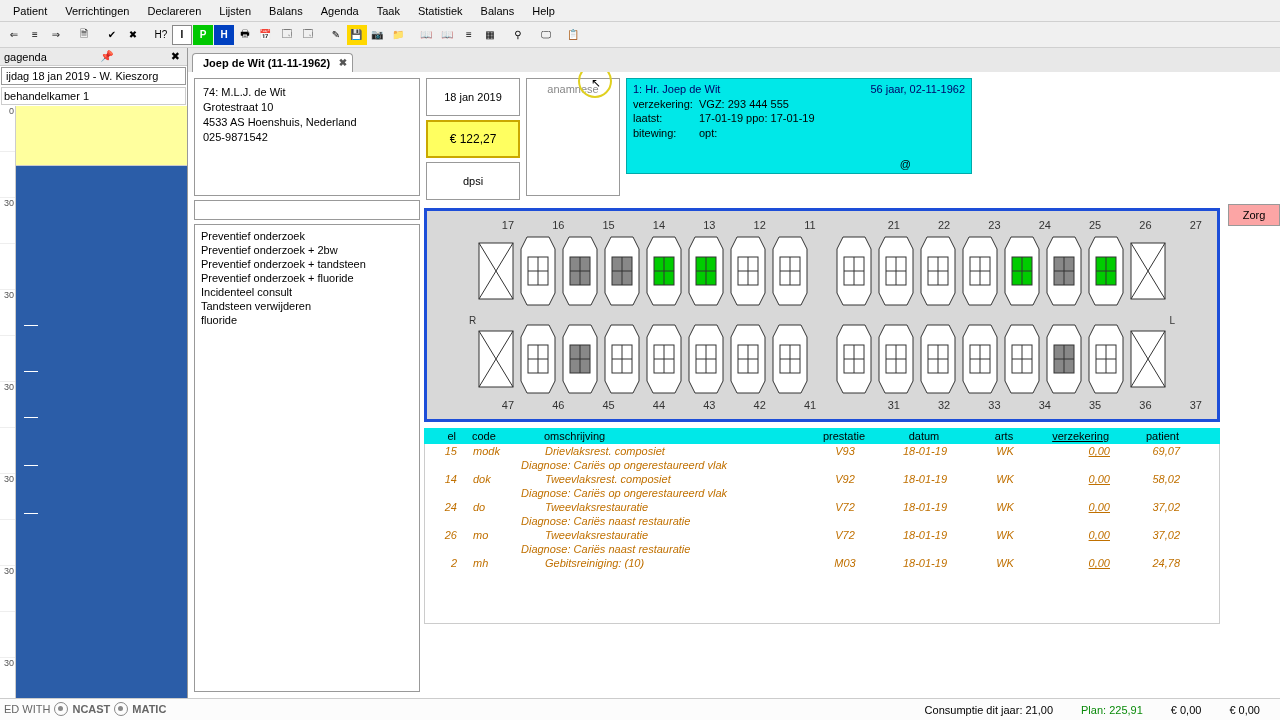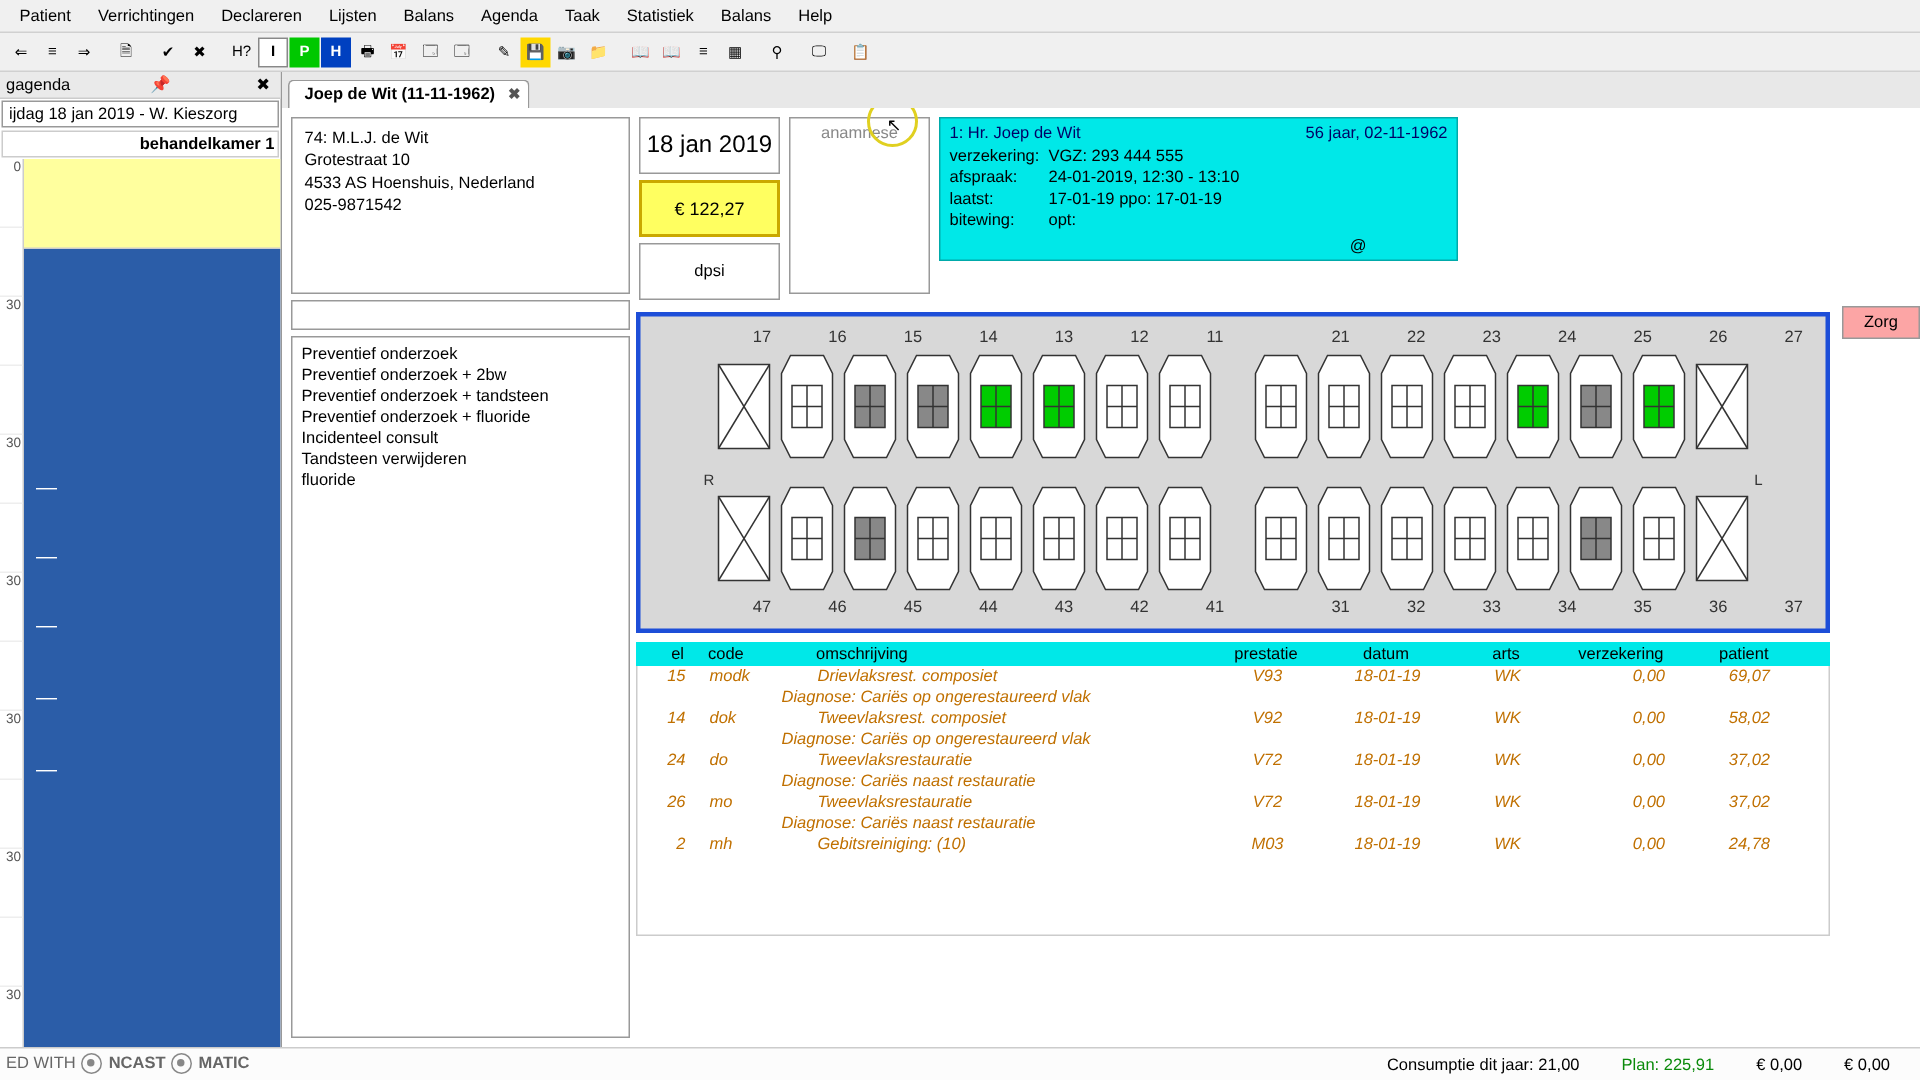--- a/index.html
+++ b/index.html
@@ -10,40 +10,40 @@
 .tbtn{width:20px;height:20px;display:flex;align-items:center;justify-content:center;border:1px solid transparent;font-size:10px;}
 .tsep{width:6px;}
 .sq-g{background:#00c800;color:#fff;font-weight:bold;}
 .sq-b{background:#0040c0;color:#fff;font-weight:bold;}
 .sq-y{background:#ffd800;font-weight:bold;}
 .main{display:flex;height:calc(100% - 48px - 22px);}
 .left{width:188px;border-right:1px solid #999;display:flex;flex-direction:column;background:#fff;}
 .agenda-hdr{background:#eaeaea;height:18px;display:flex;align-items:center;padding:0 4px;border-bottom:1px solid #ccc;font-size:11px;}
 .agenda-hdr .x{margin-left:auto;padding:0 3px;}
 .agenda-date{background:#fff;border:1px solid #999;padding:2px 4px;font-size:11px;margin:1px;}
-.agenda-room{background:#fff;border:1px solid #ccc;text-align:right;padding:2px;margin:1px;font-size:11px;font-weight:bold;}
+.agenda-room{background:#fff;border:1px solid #ccc;text-align:left;padding:2px;margin:1px;font-size:11px;}
 .agenda-body{flex:1;display:flex;position:relative;overflow:hidden;}
 .agenda-times{width:16px;background:#fff;border-right:1px solid #ccc;}
 .agenda-times div{height:46px;border-bottom:1px solid #eee;font-size:9px;text-align:right;padding-right:1px;color:#555;}
 .agenda-col{flex:1;position:relative;}
 .ag-yellow{position:absolute;left:0;right:0;top:0;height:60px;background:#ffff9e;border-bottom:1px solid #ccc;}
 .ag-blue{position:absolute;left:0;right:0;top:60px;bottom:0;background:#2b5da8;}
 .ag-tick{position:absolute;left:8px;color:#fff;font-size:14px;}
 .right{flex:1;display:flex;flex-direction:column;}
 .tabs{height:24px;background:#e8e8e8;display:flex;align-items:flex-end;padding-left:4px;}
 .tab{background:#fff;border:1px solid #999;border-bottom:none;border-radius:4px 4px 0 0;padding:3px 22px 3px 10px;position:relative;font-weight:bold;font-size:11px;}
 .tab .x{position:absolute;right:5px;top:3px;font-size:10px;color:#555;}
 .content{flex:1;background:#fff;display:flex;padding:6px;gap:6px;overflow:hidden;position:relative;}
 .col1{width:226px;display:flex;flex-direction:column;gap:4px;}
 .addr-box{border:1px solid #999;padding:6px 8px;height:118px;font-size:11px;line-height:15px;}
 .search-box{border:1px solid #999;height:20px;}
 .proc-list{border:1px solid #999;flex:1;padding:4px 0;}
 .proc-list div{padding:1px 6px;font-size:11px;}
 .col2{width:94px;display:flex;flex-direction:column;gap:4px;}
-.date-box{border:1px solid #999;height:38px;display:flex;align-items:center;justify-content:center;font-size:16px;}
+.date-box{border:1px solid #999;height:38px;display:flex;align-items:center;justify-content:center;font-size:11px;}
 .price-box{border:2px solid #caa800;background:#ffff60;height:38px;display:flex;align-items:center;justify-content:center;font-size:12px;}
 .dpsi-box{border:1px solid #999;height:38px;display:flex;align-items:center;justify-content:center;font-size:11px;}
 .col3{width:94px;}
 .anam-box{border:1px solid #999;height:118px;display:flex;justify-content:center;padding-top:4px;font-size:11px;color:#888;}
 .col4{width:346px;}
 .info-box{border:1px solid #0aa;background:#00e8e8;height:96px;padding:3px 6px;font-size:11px;line-height:14.5px;position:relative;}
 .info-hdr{color:#006;font-weight:normal;display:flex;}
 .info-hdr .age{margin-left:auto;}
 .info-row{display:flex;}
 .info-row .lbl{width:66px;}
@@ -62,21 +62,21 @@
 .grid-wrap{margin-top:6px;}
 .grid-hdr{background:#00e8e8;display:flex;padding:2px 0;font-size:11px;}
 .grid-body{background:#fff;border:1px solid #ccc;border-top:none;min-height:180px;}
 .gr{display:flex;padding:1px 0;color:#c07000;font-style:italic;font-size:11px;}
 .gc-el{width:40px;text-align:right;padding-right:8px;}
 .gc-code{width:80px;padding-left:8px;}
 .gc-desc{width:265px;}
 .gc-pres{width:70px;text-align:center;}
 .gc-date{width:90px;text-align:center;}
 .gc-arts{width:70px;text-align:center;}
-.gc-verz{width:80px;text-align:right;padding-right:10px;}
+.gc-verz{width:80px;text-align:right;padding-right:10px;text-decoration:underline;}
 .gc-pat{width:70px;text-align:right;padding-right:10px;}
 .diag{padding-left:96px;}
 .footer{height:22px;border-top:1px solid #ccc;background:#fcfcfc;display:flex;align-items:center;justify-content:flex-end;gap:28px;padding:0 20px;font-size:11px;}
 .footer .plan{color:#0a8a0a;}
 .highlight{position:absolute;width:34px;height:34px;border:2px solid #e0d020;border-radius:50%;pointer-events:none;}
 .cursor{position:absolute;font-size:12px;pointer-events:none;}
 .watermark{position:absolute;left:4px;bottom:4px;font-size:9px;color:#666;display:flex;align-items:center;gap:4px;}
 .watermark .c{width:14px;height:14px;border:1.5px solid #888;border-radius:50%;position:relative;}
 .watermark .c::after{content:"";position:absolute;width:5px;height:5px;background:#888;border-radius:50%;left:3px;top:3px;}
 </style>
@@ -204,24 +204,20 @@
       </div>
       <div class="col4">
         <div class="info-box">
           <div class="info-hdr">
               <span>1: Hr. Joep de Wit</span>
               <span class="age">56 jaar, 02-11-1962</span>
             </div>
           <div class="info-row">
               <span class="lbl">verzekering:</span>
               <span>VGZ: 293 444 555</span>
-            </div>
-          <div class="info-row">
-              <span class="lbl">afspraak:</span>
-              <span>24-01-2019, 12:30 - 13:10</span>
             </div>
           <div class="info-row">
               <span class="lbl">laatst:</span>
               <span>17-01-19    ppo: 17-01-19</span>
             </div>
           <div class="info-row">
               <span class="lbl">bitewing:</span>
               <span>              opt:</span>
             </div>
           <span class="info-mail">@</span>

